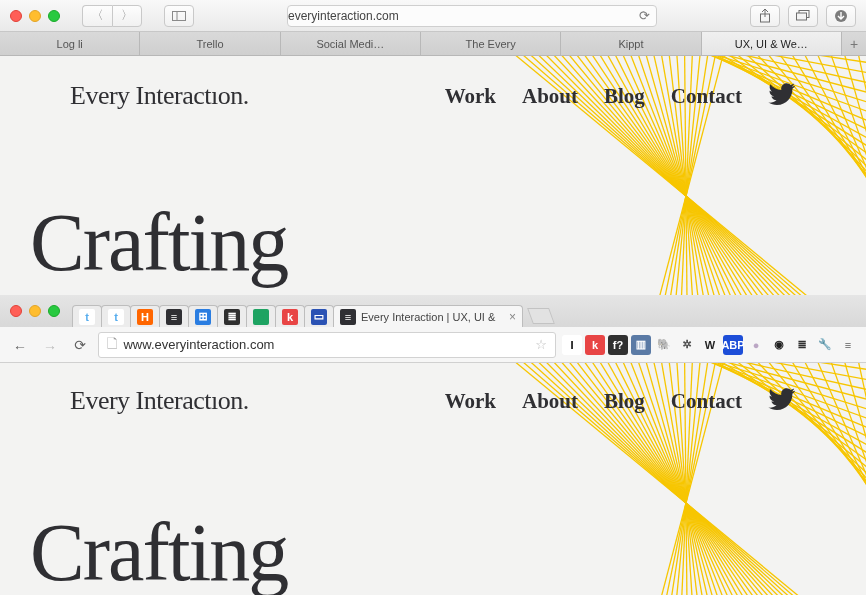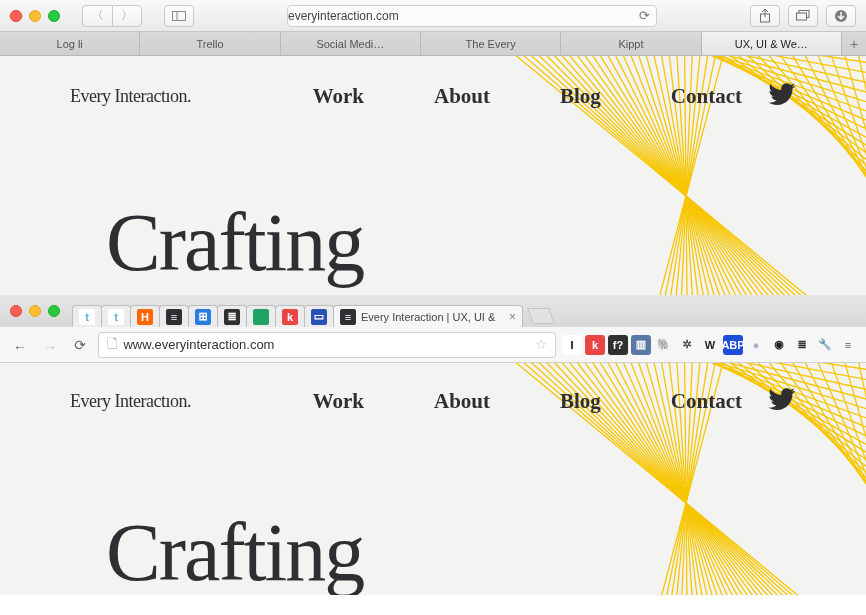--- a/index.html
+++ b/index.html
@@ -93,40 +93,39 @@
   background: #f3f3f2;
   overflow: hidden;
 }
 .site-inner {
   position: relative; z-index: 2;
   padding: 24px 70px 0 70px;
   display: flex; justify-content: space-between; align-items: center;
 }
 .logo {
   font-family: Georgia, "Times New Roman", serif;
-  font-size: 18px;
+  font-size: 26px;
   color: #2f2f33;
   font-weight: 400;
   letter-spacing: -0.5px;
 }
 .nav { display: flex; gap: 26px; align-items: center; }
 .nav a {
   font-family: Georgia, serif;
   font-size: 21px;
   font-weight: bold;
   color: #2f2f33;
   text-decoration: none;
-  margin-left: 44px;
 }
 .twitter-icon svg { width: 28px; height: 28px; fill: #2f2f33; }
 .hero {
   font-family: Georgia, "Times New Roman", serif;
   font-size: 82px;
   color: #2f2f33;
-  padding-left: 106px;
+  padding-left: 30px;
   margin-top: 90px;
   line-height: 1;
   position: relative; z-index: 2;
   letter-spacing: -2px;
 }
 .string-art {
   position: absolute; top: -50px; right: -50px; z-index: 1;
 }
 .string-art line { stroke: #f7c600; stroke-width: 1.3; }
 

